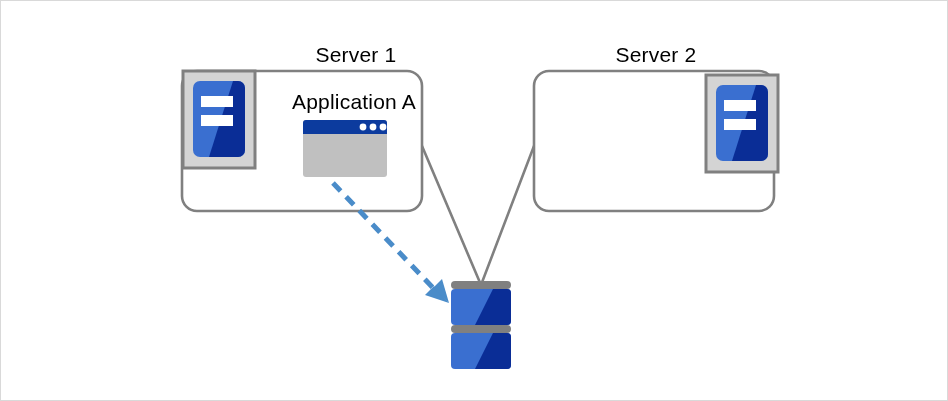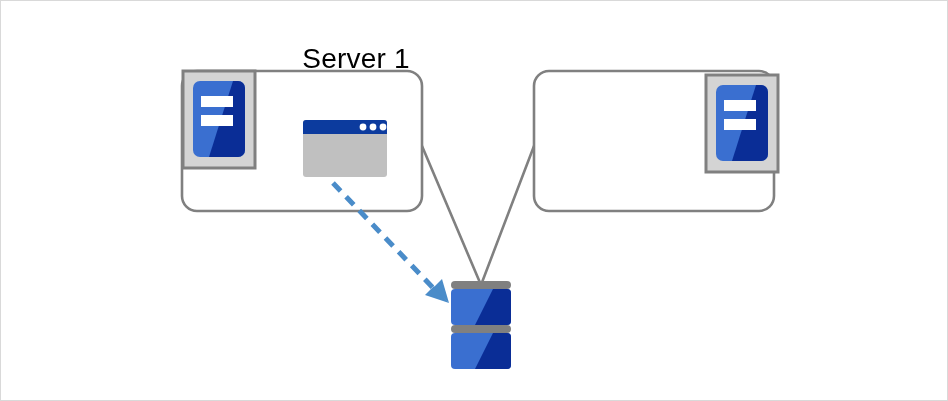--- a/index.html
+++ b/index.html
@@ -22,21 +22,21 @@
   .svg-layer {
     position: absolute;
     left: 0;
     top: 0;
     width: 948px;
     height: 401px;
   }
   .node-label {
     position: absolute;
     font-family: "Liberation Sans", sans-serif;
-    font-size: 28px;
+    font-size: 21px;
     color: #000000;
     white-space: nowrap;
     text-align: center;
     letter-spacing: 0.2px;
   }
   #server1-title { left: 230px; top: 42px; width: 250px; }
   #server2-title { left: 530px; top: 42px; width: 250px; }
   #app-a-label   { left: 268px; top: 89px; width: 170px; }
   #shared-disk-label { left: 390px; top: 365px; width: 240px; }
 </style>
@@ -127,16 +127,18 @@
     <g>
       <line x1="332" y1="182" x2="437" y2="292" stroke="#4a8cc9" stroke-width="5" stroke-dasharray="11 8" stroke-linecap="butt"></line>
       <polygon points="448,302 424,294 433,285" fill="#4a8cc9"></polygon>
       <polygon points="448,302 441,278 432,287" fill="#4a8cc9"></polygon>
     </g>
 
   </svg>
 
   <div class="node-label" id="server1-title">Server 1</div>
 
+  <div class="node-label" id="server2-title">Server 2</div>
 
+  <div class="node-label" id="app-a-label">Application  A</div>
 
 
 </div>
 
 </body></html>

